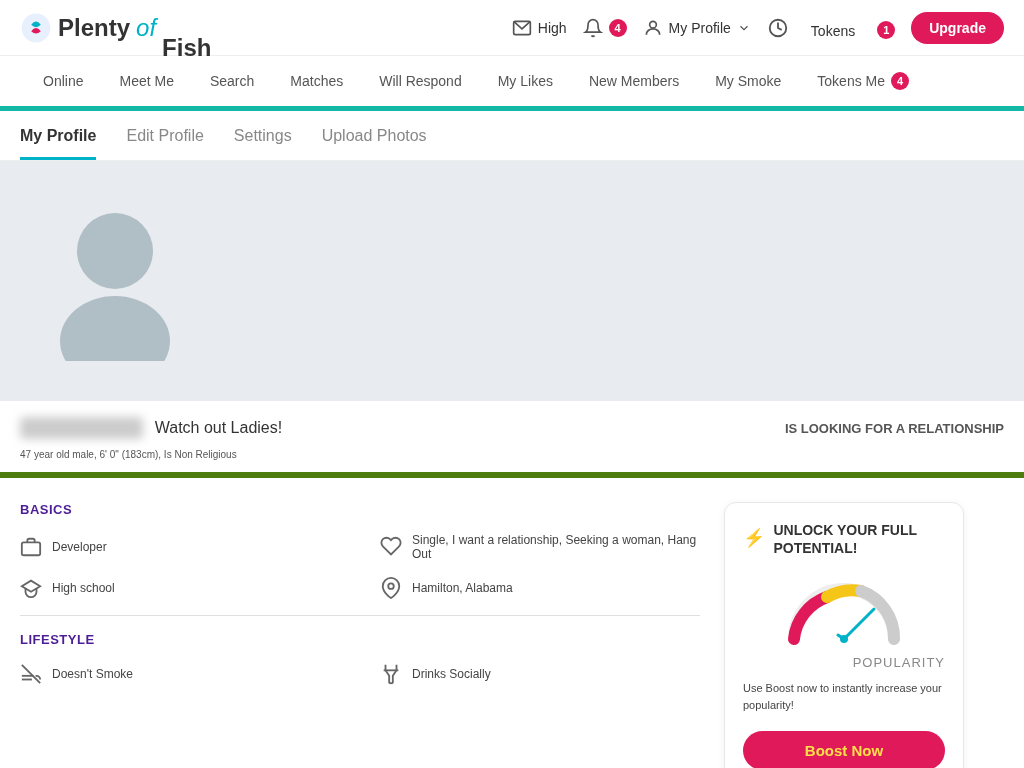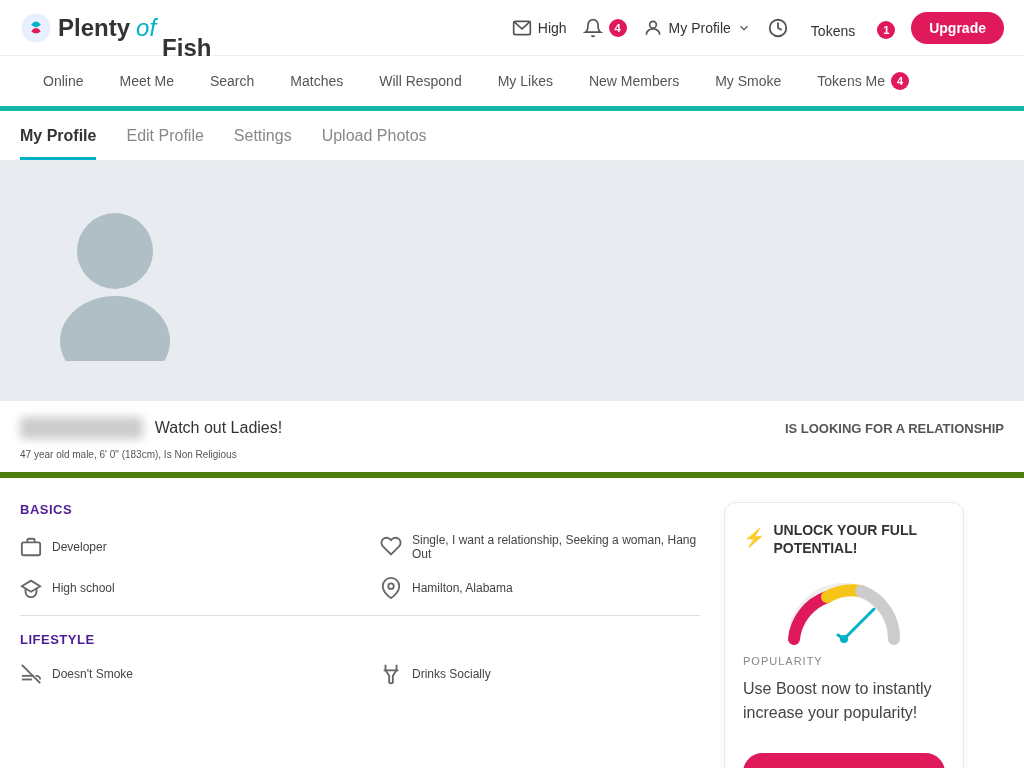--- a/index.html
+++ b/index.html
@@ -55,22 +55,22 @@
     .info-item { display: flex; align-items: center; gap: 10px; font-size: 12px; color: #444; }
     .info-icon { width: 22px; height: 22px; color: #666; flex-shrink: 0; }
     .divider { border: none; border-top: 1px solid #e0e0e0; margin: 16px 0; }
 
     
     .profile-right { width: 240px; margin-left: 24px; flex-shrink: 0; }
     .boost-card { border: 1px solid #e8e8e8; border-radius: 12px; padding: 18px; background: #fff; box-shadow: 0 2px 8px rgba(0,0,0,0.06); }
     .boost-card-title { display: flex; align-items: center; gap: 8px; font-size: 14px; font-weight: 800; color: #333; margin-bottom: 12px; line-height: 1.3; }
     .bolt-icon { color: #f5c518; font-size: 18px; }
     .gauge-container { display: flex; justify-content: center; margin: 10px 0 6px; }
-    .gauge-label { text-align: left; font-size: 11px; color: #888; letter-spacing: 1px; margin-bottom: 10px; }
-    .boost-text { font-size: 16px; color: #444; margin-bottom: 28px; line-height: 1.5; }
+    .gauge-label { text-align: right; font-size: 13px; color: #888; letter-spacing: 1px; margin-bottom: 10px; }
+    .boost-text { font-size: 11px; color: #444; margin-bottom: 18px; line-height: 1.5; }
     .boost-btn { width: 100%; background: #e0195a; color: #fde047; border: none; border-radius: 22px; padding: 11px; font-size: 15px; font-weight: 700; cursor: pointer; }
 
     
     .lifestyle-grid { display: grid; grid-template-columns: 1fr 1fr; gap: 16px 40px; }
   </style>
 </head>
 <body>
 
 <div class="top-nav">
   <div class="logo">

